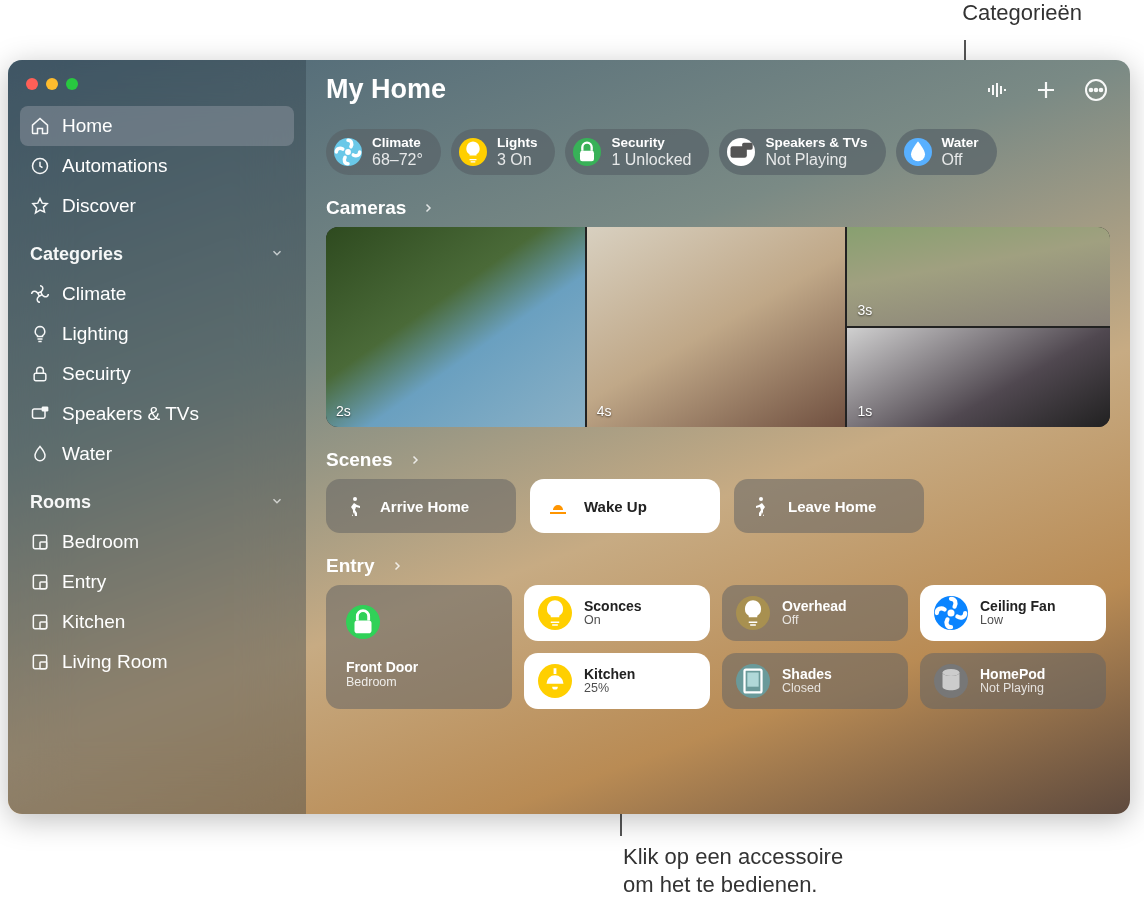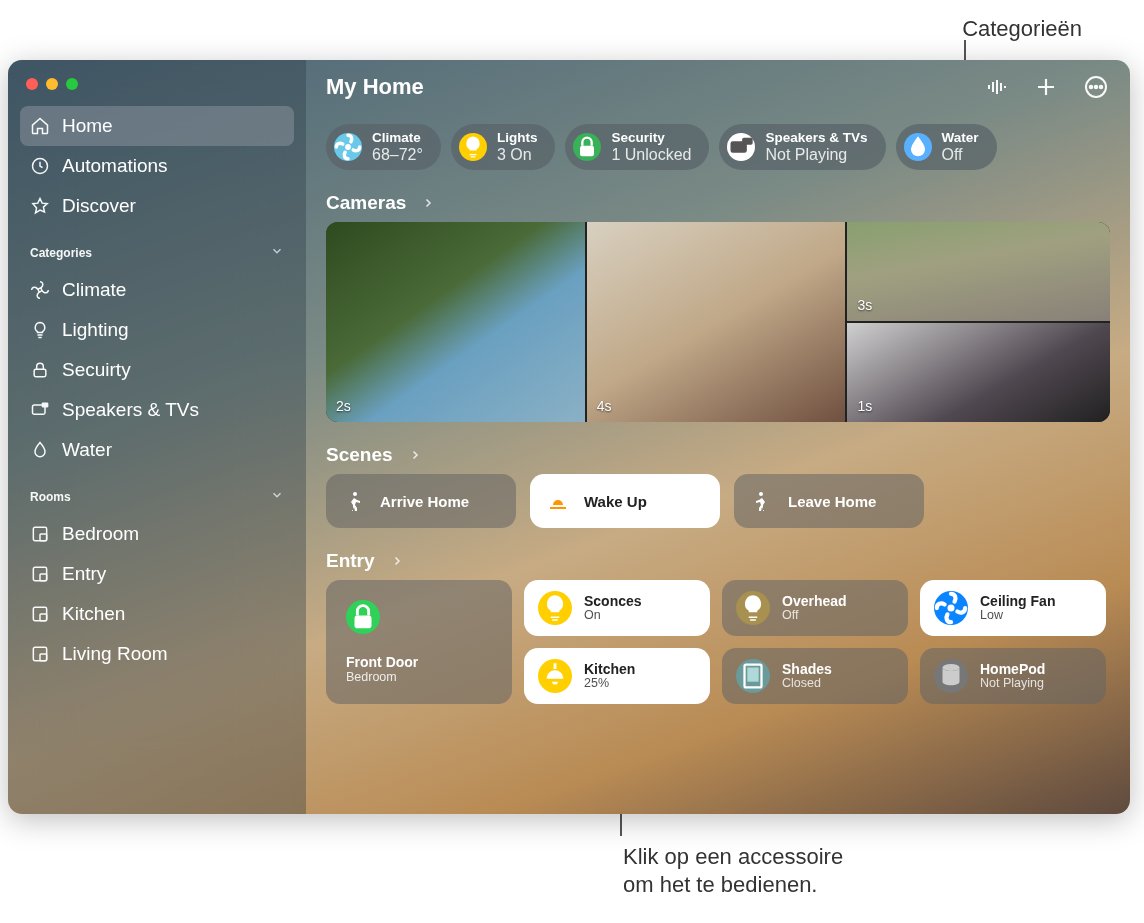--- a/index.html
+++ b/index.html
@@ -46,28 +46,28 @@
     color:#fff;
   }
   .side-item, .side-head {
     display:flex; align-items:center;
     padding: 9px 10px;
     border-radius: 8px;
     font-size: 19px;
     gap: 12px;
   }
   .side-item.selected { background: rgba(130,140,150,0.6); }
-  .side-head { font-size:12px; font-weight:700; color:rgba(255,255,255,.95); justify-content:space-between; padding-top:18px;}
+  .side-head { font-size:18px; font-weight:700; color:rgba(255,255,255,.95); justify-content:space-between; padding-top:18px;}
   .side-icon { width:20px; height:20px; display:flex; align-items:center; justify-content:center; opacity:.95; flex-shrink:0;}
   .chev { opacity:.7; }
 
   
   .main { flex:1; height:100%; position:relative; color:#fff; overflow:hidden;}
   .titlebar { display:flex; align-items:center; justify-content:space-between; padding: 14px 22px 8px 20px;}
-  .title { font-size:22px; font-weight:700; }
+  .title { font-size:27px; font-weight:700; }
   .title-icons { display:flex; gap:26px; align-items:center;}
   .title-icons .ico { width:24px; height:24px; opacity:.95; display:flex; align-items:center; justify-content:center;}
 
   .cat-row { display:flex; gap:10px; padding: 16px 20px 0 20px; flex-wrap:wrap;}
   .cat-pill {
     display:flex; align-items:center; gap:10px;
     background: rgba(90,100,105,0.75);
     border-radius: 26px;
     padding: 7px 18px 7px 8px;
     min-height: 44px;
@@ -138,21 +138,21 @@
   .ic-cyan{background:#6ac8e8;color:#fff;}
   .ic-ltblue{background:#58b0ff;color:#fff;}
   .ic-green{background:#38b158;color:#fff;}
   .ic-white{background:#fff;color:#444;}
 
   svg { width:100%; height:100%; }
 </style>
 </head>
 <body>
 
-<div class="callout" style="right:62px;top:16px;text-align:right;">Categorieën</div>
+<div class="callout" style="right:62px;top:0;text-align:right;">Categorieën</div>
 <div class="callout-line" style="right:178px; top:40px; width:2px; height:124px;"></div>
 
 <div class="callout" style="left:623px; top:844px;">Klik op een accessoire</div>
 <div class="callout" style="left:623px; top:872px;">om het te bedienen.</div>
 <div class="callout-line" style="left:620px; top:786px; width:2px; height:50px;"></div>
 
 <div class="app-window">
 
   <div class="traffic">
     <span class="t-red"></span>

